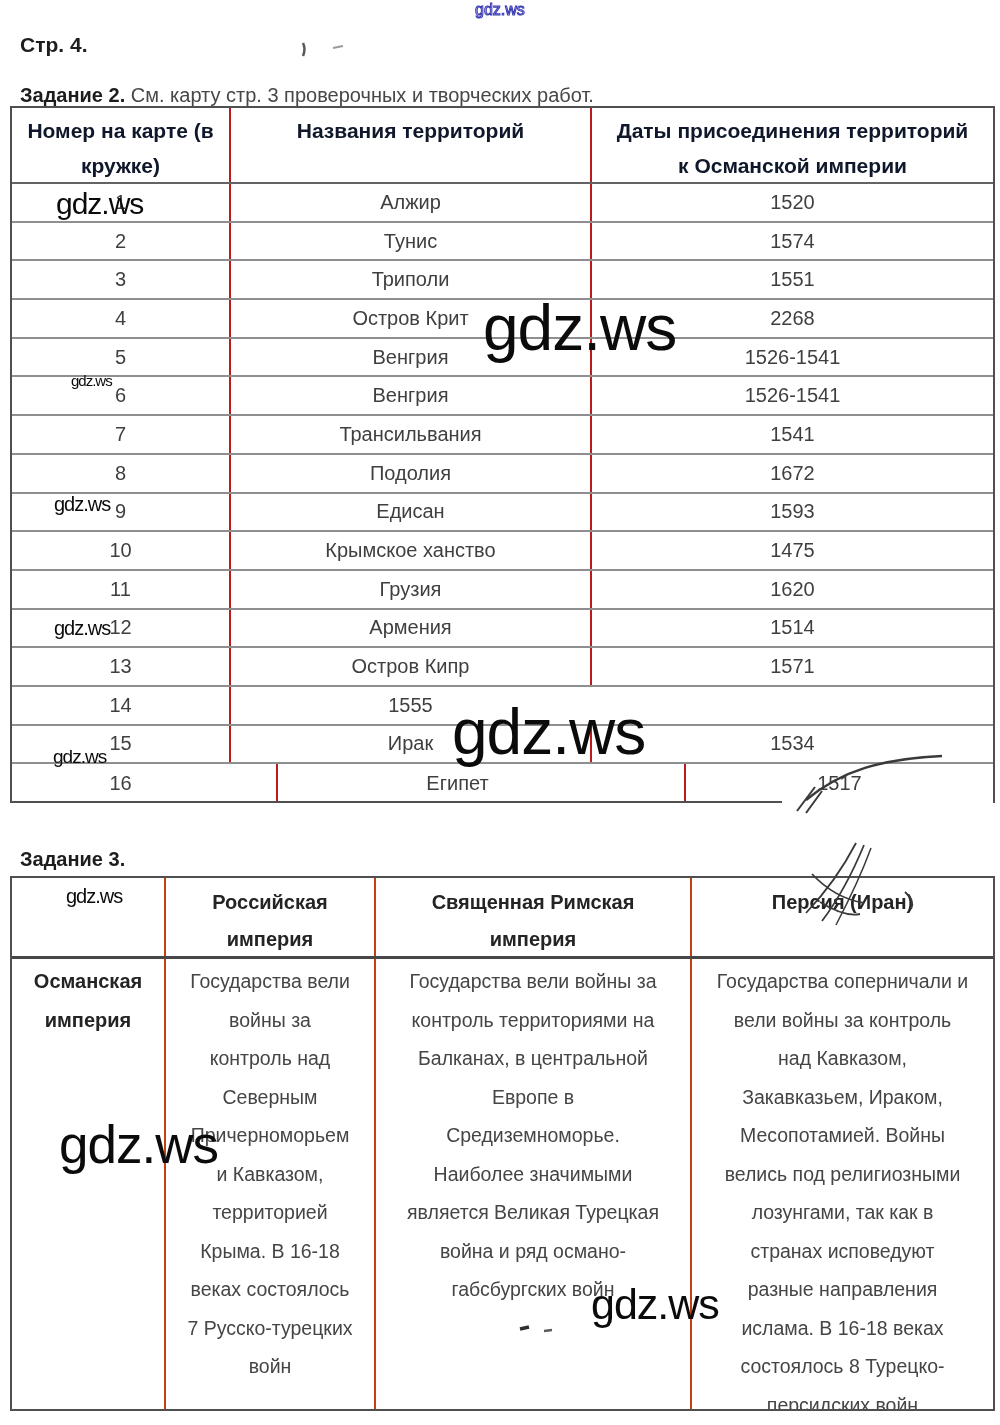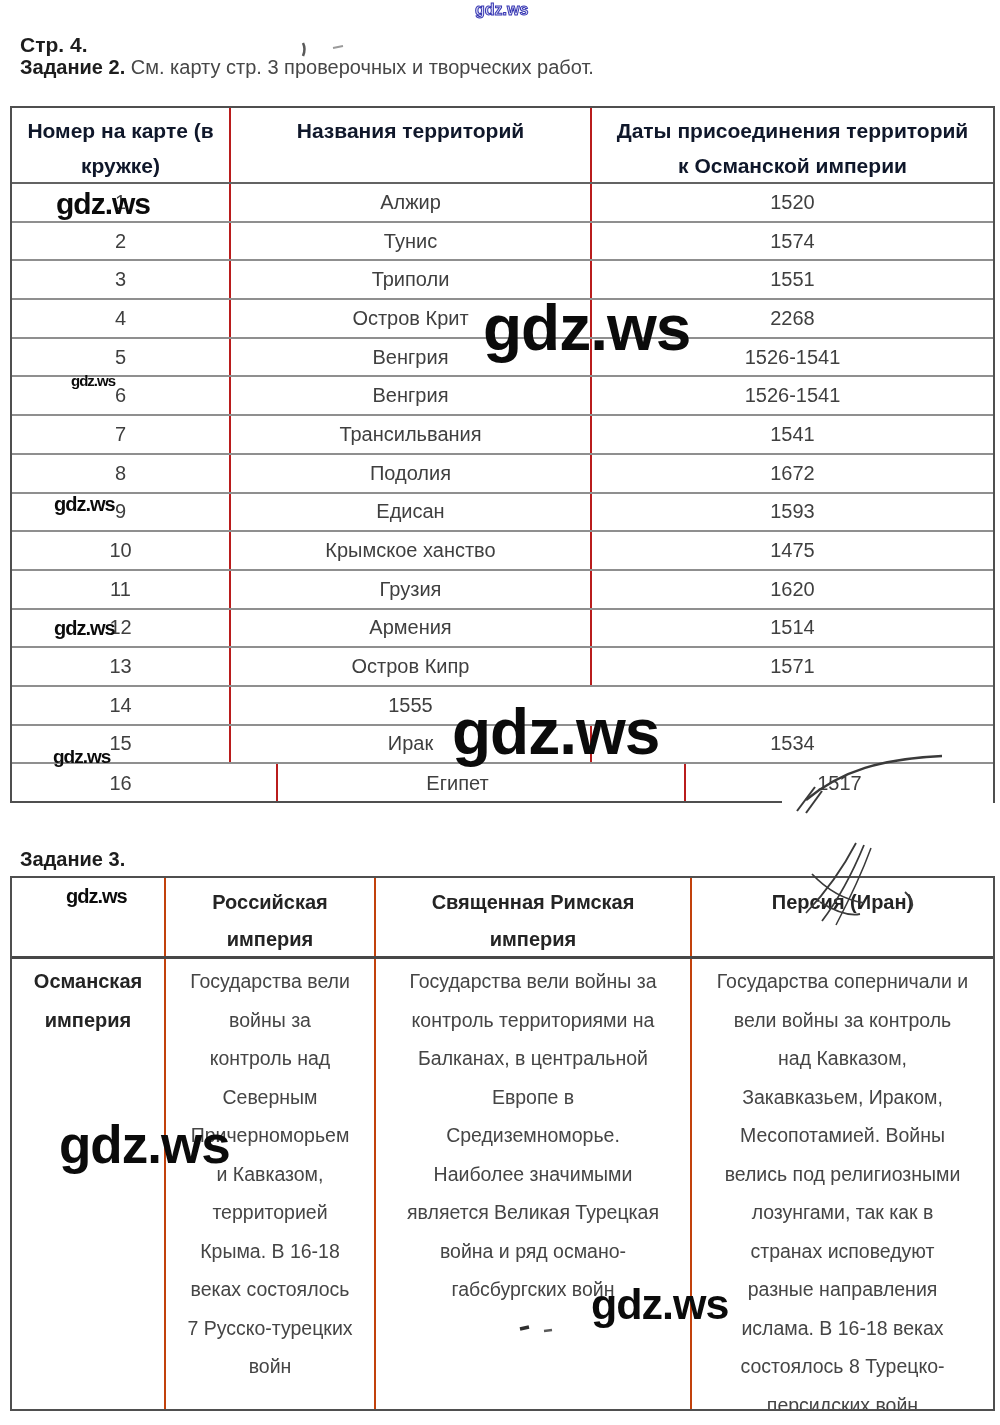--- a/index.html
+++ b/index.html
@@ -4,25 +4,25 @@
 <style>
   html,body{margin:0;padding:0;}
   body{
     width:1000px;height:1425px;position:relative;overflow:hidden;
     background:#ffffff;color:#3d3d3d;
     font-family:"Liberation Sans","DejaVu Sans",sans-serif;
   }
   .abs{position:absolute;}
   
   .page-title{left:20px;top:33px;font-size:21px;font-weight:bold;color:#1d1d1d;}
-  .task-line{left:20px;top:56px;font-size:20px;color:#474747;}
+  .task-line{left:20px;top:84px;font-size:20px;color:#474747;}
   .task-line b{color:#1d1d1d;}
   .task3-title{left:20px;top:848px;font-size:20px;font-weight:bold;color:#1d1d1d;}
   
-  .wm{position:absolute;font-weight:bold;line-height:1;white-space:nowrap;pointer-events:none;padding-left:9px;}
+  .wm{position:absolute;font-weight:normal;line-height:1;white-space:nowrap;pointer-events:none;padding-left:9px;}
   .wm-black{color:#0b0b0b;letter-spacing:-1px;}
   .wm-blue{color:rgba(90,90,200,0.22);-webkit-text-stroke:1px #3636b2;letter-spacing:0;}
   
   .t1{left:10px;top:106px;width:981px;border:2px solid #4f4f4f;border-bottom:none;background:transparent;}
   .t1-hdr{display:grid;grid-template-columns:217px 361px 1fr;border-bottom:2px solid #636363;}
   .t1-hdr .cell{
     text-align:center;font-weight:bold;color:#0f172a;font-size:21px;
     line-height:35px;padding-top:5px;height:69px;white-space:pre-line;
   }
   .t1 .cell + .cell{border-left:2px solid #b91c1c;}

